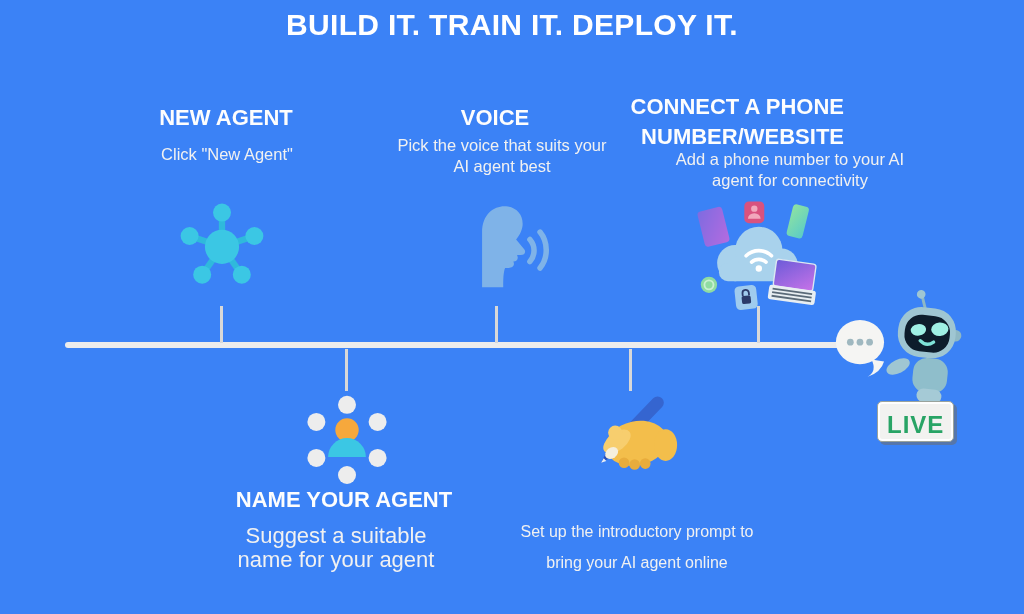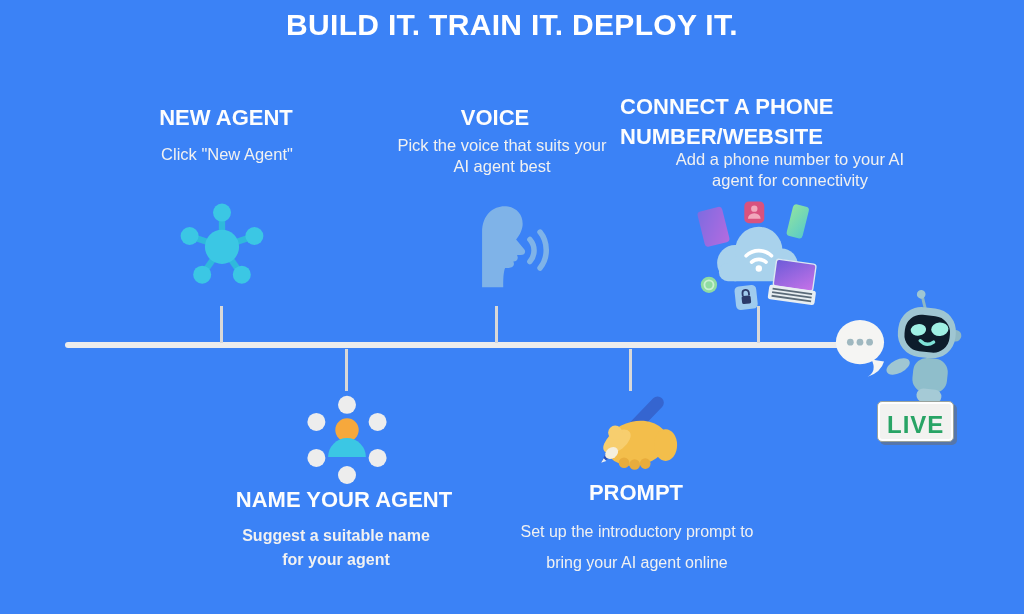--- a/index.html
+++ b/index.html
@@ -21,21 +21,21 @@
     text-align: center;
     font-size: 30px;
     line-height: 37px;
     font-weight: 800;
     color: #fff;
     letter-spacing: 0.3px;
   }
   .step-heading {
     position: absolute;
     transform: translateX(-50%);
-    text-align: left;
+    text-align: right;
     font-size: 22px;
     font-weight: 700;
     line-height: 30px;
     color: #fdfdfd;
     white-space: nowrap;
   }
   .step-heading.wrap { white-space: normal; }
   .step-desc {
     position: absolute;
     transform: translateX(-50%);
@@ -114,21 +114,21 @@
   <div class="icon-box" style="left:460px; top:199px;">
     <svg width="92" height="92" viewBox="0 0 100 100">
       <path fill="#7fb3e8" d="M24,96 L24,36 C24,16 38,7 50,8 C62,9 69,18 68,29 C67,36 64,40 61,44 L70,55 C72,58 70,61 66,61 L62,61 C64,65 62,68 58,68 C60,72 57,75 53,75 L49,75 C47,80 47,88 47,96 Z"></path>
       <g fill="none" stroke="#7fb3e8" stroke-width="6" stroke-linecap="round">
         <path d="M76,44 C82,51 82,61 76,68"></path>
         <path d="M87,36 C96,47 96,64 87,75"></path>
       </g>
     </svg>
   </div>
 
-  <div class="step-heading wrap" style="left:745px; top:92px; width:250px;">CONNECT A PHONE NUMBER/WEBSITE</div>
+  <div class="step-heading wrap" style="left:719px; top:92px; width:250px;">CONNECT A PHONE NUMBER/WEBSITE</div>
   <div class="step-desc" style="left:790px; top:149px; width:270px;">Add a phone number to your AI agent for connectivity</div>
   <div class="icon-box" style="left:687px; top:196px;">
     <svg width="140" height="116" viewBox="0 0 140 128">
       <defs>
         <linearGradient id="gradPurple" x1="0" y1="0" x2="1" y2="1">
           <stop offset="0" stop-color="#7e6be0"></stop>
             <stop offset="1" stop-color="#b46be0"></stop>
         </linearGradient>
         <linearGradient id="gradGreen" x1="0" y1="0" x2="1" y2="1">
           <stop offset="0" stop-color="#8fe3a0"></stop>
@@ -218,34 +218,33 @@
         <circle cx="84" cy="31" r="10"></circle>
         <circle cx="16" cy="71" r="10"></circle>
         <circle cx="84" cy="71" r="10"></circle>
         <circle cx="50" cy="90" r="10"></circle>
       </g>
       <circle cx="50" cy="40" r="13" fill="#f6a83c"></circle>
       <path d="M29,70 a21,21 0 0 1 42,0 z" fill="#3bc7e4"></path>
     </svg>
   </div>
   <div class="step-heading" style="left:344px; top:485px;">NAME YOUR AGENT</div>
-  <div class="step-desc" style="left:336px; top:524px; width:200px; font-size:16px; line-height:24px;font-weight:bold;">Suggest a suitable name for your agent</div>
+  <div class="step-desc" style="left:336px; top:524px; width:200px; font-size:22px; line-height:24px;">Suggest a suitable name for your agent</div>
 
   <div class="icon-box" style="left:573px; top:392px;">
     <svg width="118" height="84" viewBox="0 0 130 95">
       <line x1="42" y1="66" x2="94" y2="12" stroke="#3565d0" stroke-width="14" stroke-linecap="round"></line>
       <line x1="60" y1="48" x2="69" y2="39" stroke="#7f9dec" stroke-width="14"></line>
       <polygon points="40,60 48,70 30,80" fill="#2a50b8"></polygon>
       <polygon points="33,75 30,80 36,78" fill="#e8eef6"></polygon>
       <ellipse cx="70" cy="58" rx="35" ry="25" fill="#f3be4b" transform="rotate(-12 70 58)"></ellipse>
       <ellipse cx="48" cy="56" rx="18" ry="10" fill="#f7ce6e" transform="rotate(-38 48 56)"></ellipse>
       <circle cx="46" cy="46" r="8" fill="#f7ce6e"></circle>
       <ellipse cx="42" cy="69" rx="8" ry="6" fill="#f5efdd" transform="rotate(-38 42 69)"></ellipse>
       <circle cx="56" cy="80" r="6" fill="#e8ac3c"></circle>
       <circle cx="68" cy="82" r="6" fill="#e8ac3c"></circle>
       <circle cx="80" cy="81" r="6" fill="#e8ac3c"></circle>
       <ellipse cx="103" cy="60" rx="13" ry="18" fill="#f3be4b"></ellipse>
     </svg>
   </div>
-  <div class="step-heading" style="left:636px; top:478px;">PROMPT</div>
   <div class="step-desc" style="left:637px; top:516px; width:250px; font-size:16px; line-height:31px;">Set up the introductory prompt to bring your AI agent online</div>
 
 </div>
 
 </body></html>

